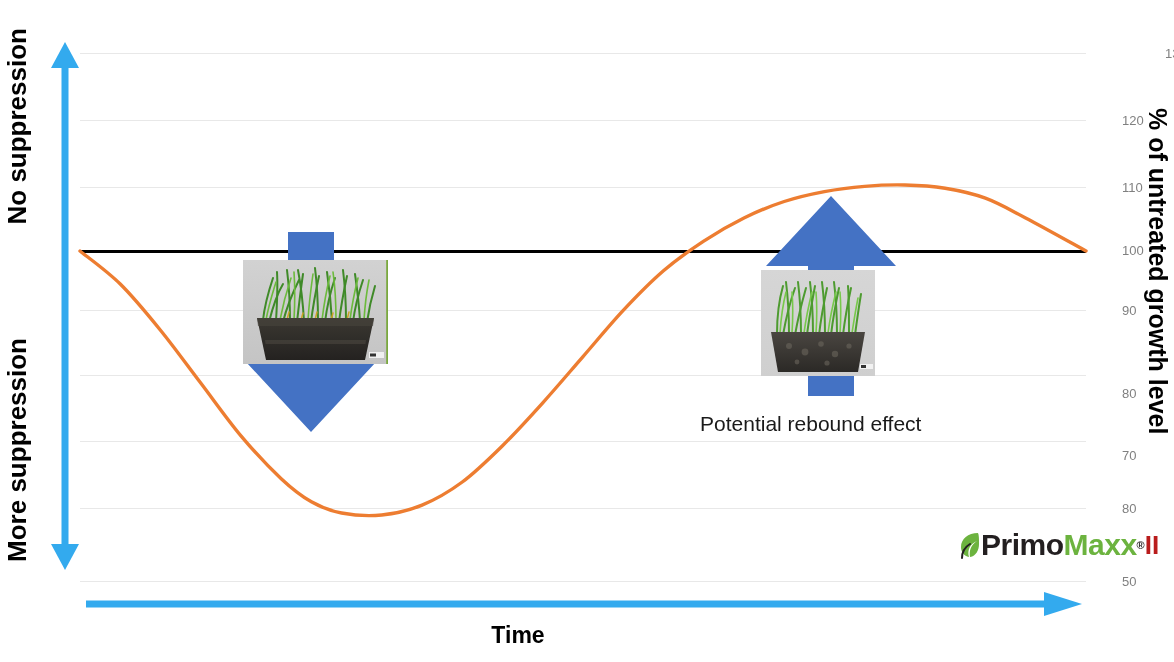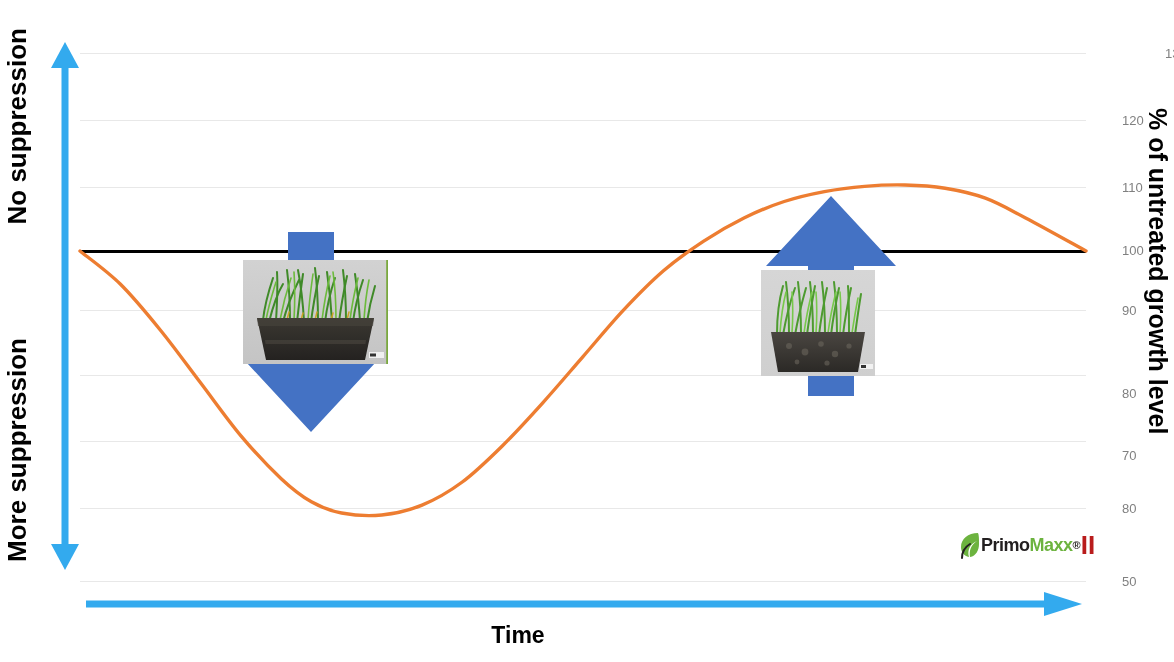--- a/index.html
+++ b/index.html
@@ -149,21 +149,21 @@
   #logo {
     position: absolute;
     left: 958px;
     top: 528px;
     display: flex;
     align-items: center;
     height: 34px;
   }
   #logo-mark { width: 22px; height: 30px; margin-right: 1px; }
   .logo-text {
-    font-size: 18px;
+    font-size: 30px;
     font-weight: bold;
     letter-spacing: -0.5px;
     line-height: 1;
   }
   #logo-primo { color: #231f20; }
   #logo-maxx  { color: #6cb33f; }
   #logo-reg   { color: #231f20; font-size: 11px; vertical-align: super; font-weight: bold; }
   #logo-ii    { color: #b91c1c; font-size: 26px; font-weight: bold; }
 </style>
 </head>
@@ -212,20 +212,21 @@
 
 
   <svg class="block-arrow" id="arrow-down" viewBox="0 0 130 200">
     <polygon points="42,0 88,0 88,130 130,130 65,200 0,130 42,130" fill="#4472C4"></polygon>
   </svg>
 
   <svg class="block-arrow" id="arrow-up" viewBox="0 0 130 200">
     <polygon points="65,0 130,70 88,70 88,200 42,200 42,70 0,70" fill="#4472C4"></polygon>
   </svg>
 
+  <div class="annot-text" id="text-rebound">Potential rebound effect</div>
 
   <div class="grass-photo" id="photo-left">
     <svg viewBox="0 0 145 104" preserveAspectRatio="none">
       <defs>
         <linearGradient id="bgL" x1="0" y1="0" x2="0" y2="1">
           <stop offset="0" stop-color="#d2d2d2"></stop>
           <stop offset="1" stop-color="#c4c4c4"></stop>
         </linearGradient>
         <linearGradient id="potL" x1="0" y1="0" x2="0" y2="1">
           <stop offset="0" stop-color="#3b3832"></stop>

